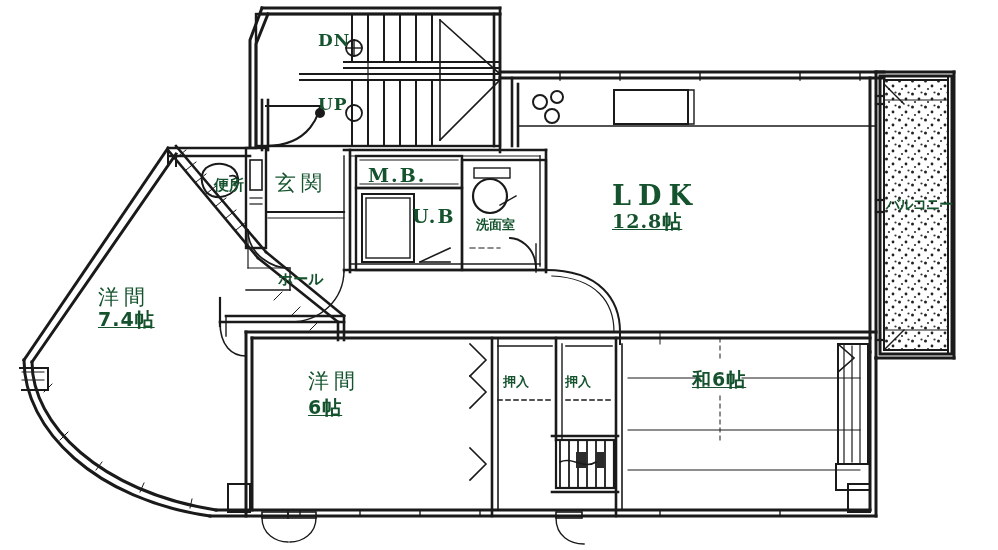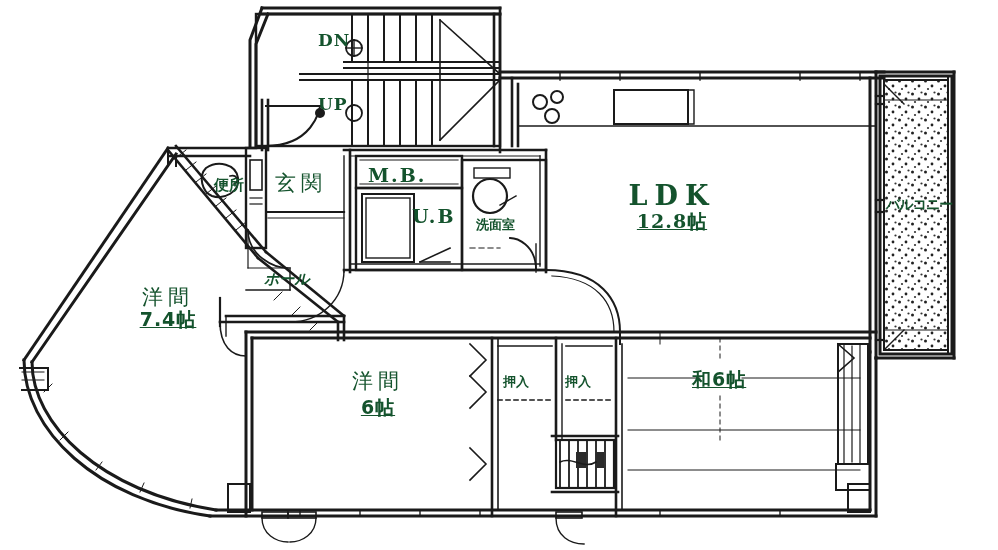--- a/index.html
+++ b/index.html
@@ -64,21 +64,20 @@
   .lbl.latin {
     font-family: "DejaVu Serif", serif;
     font-weight: 700;
   }
   .lbl.stair {
     font-size: 17px;
     letter-spacing: 1px;
   }
   .room-name {
     position: absolute;
-    text-align: center;
   }
   .room-name .nm {
     display: block;
   }
   .room-name .ar {
     display: block;
     margin-top: 2px;
   }
 </style>
 </head>
@@ -444,21 +443,21 @@
     <span class="lbl med jp nm" style="position:static;">洋間</span>
     <span class="lbl area jp ar" style="position:static; margin-top:6px;">6帖</span>
   </div>
 
   <div class="lbl area jp" style="left:684px; top:370px;margin-left:8px;">和6帖</div>
 
   <div class="lbl med jp" style="left:275px; top:172px;">玄関</div>
 
   <div class="lbl small jp" style="left:170px; top:178px;margin-left:44px;">便所</div>
 
-  <div class="lbl small jp" style="left:264px; top:272px;font-style:italic;">ホール</div>
+  <div class="lbl small jp" style="left:278px; top:272px;">ホール</div>
 
   <div class="lbl small latin" style="left:368px; top:166px; font-size:19px; letter-spacing:2px;">M.B.</div>
 
   <div class="lbl small latin" style="left:412px; top:207px; font-size:19px; letter-spacing:2px;">U.B</div>
 
   <div class="lbl tiny jp" style="left:476px; top:218px;">洗面室</div>
 
   <div class="lbl tiny jp" style="left:503px; top:375px;">押入</div>
   <div class="lbl tiny jp" style="left:565px; top:375px;">押入</div>
 

